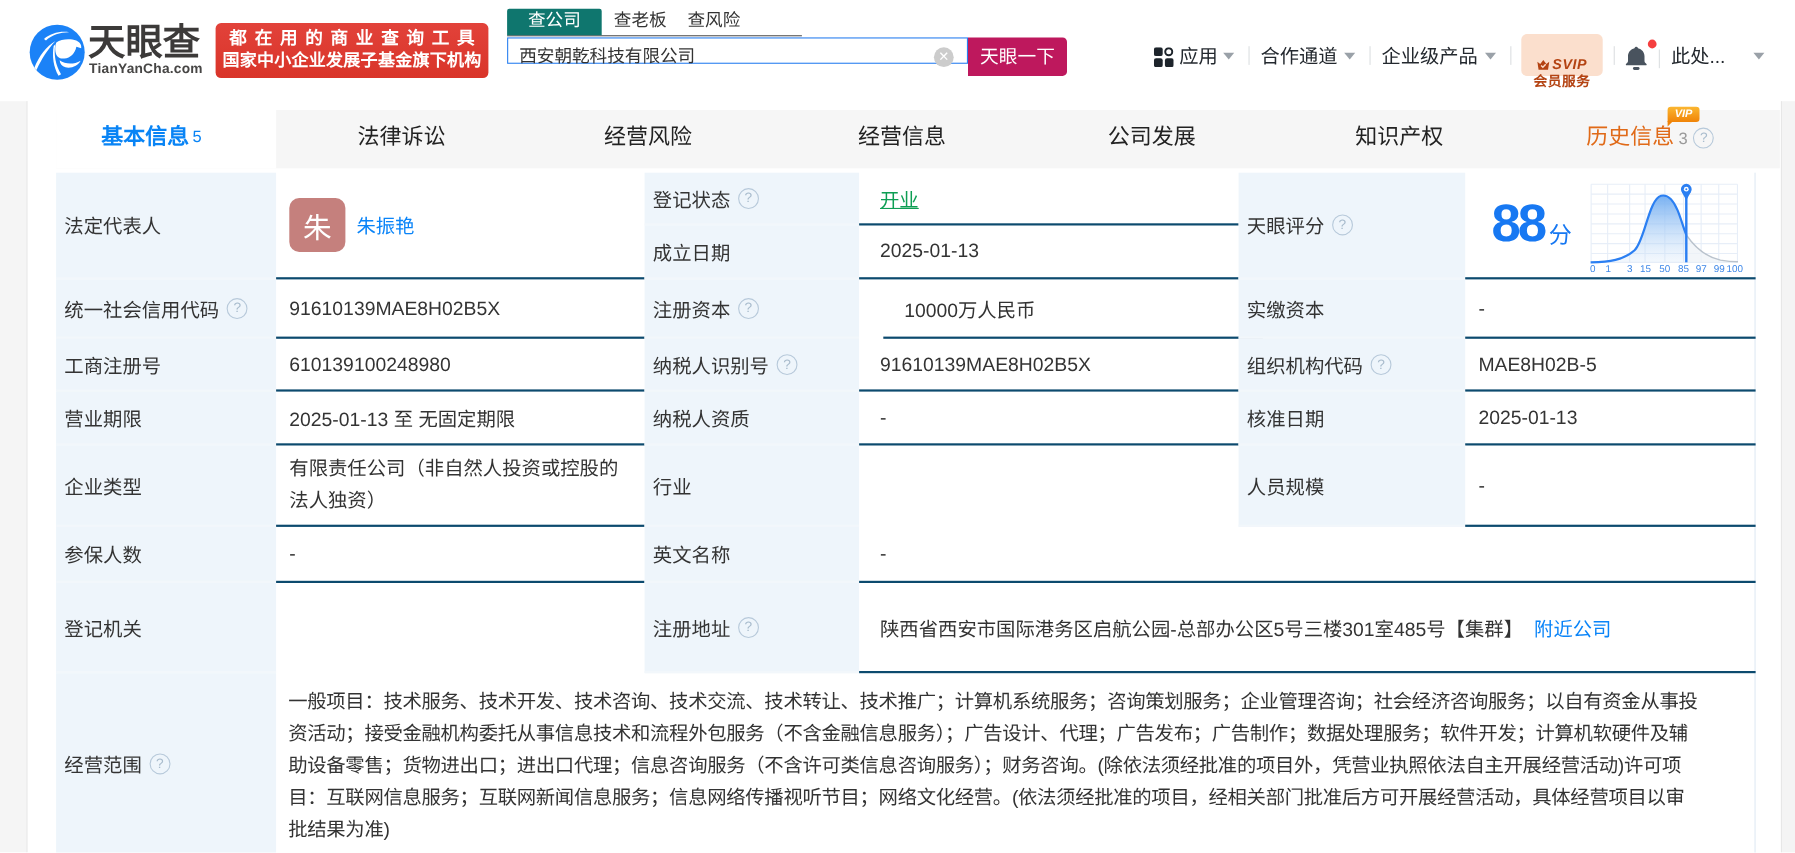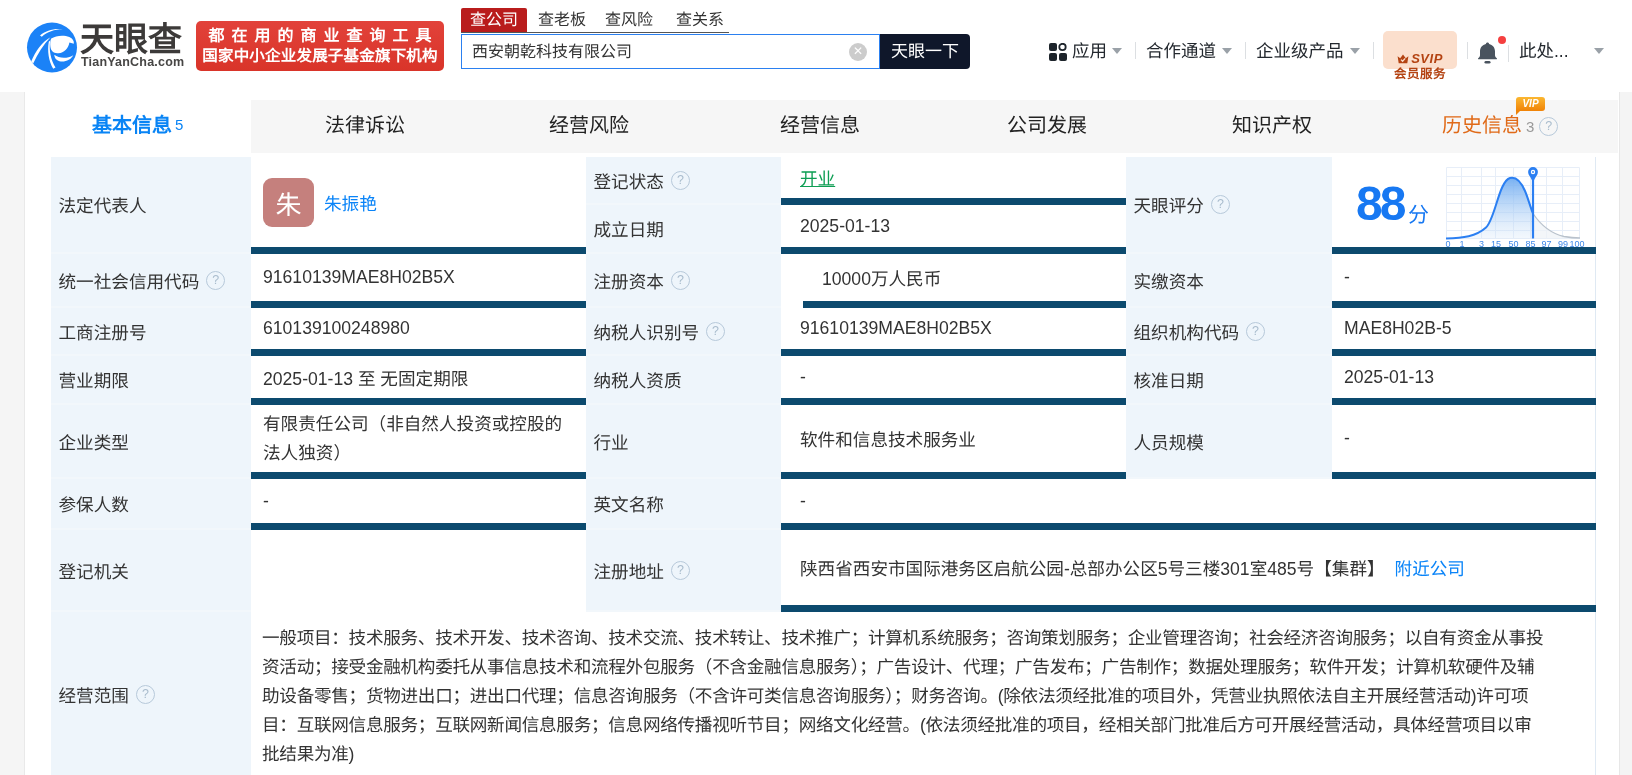--- a/index.html
+++ b/index.html
@@ -11,27 +11,27 @@
   
   #header { position:absolute; left:0; top:0; width:1632px; height:100px; background:#fff; }
   .redbadge { position:absolute; left:196px; top:21px; width:248px; height:50px;
     background:linear-gradient(180deg,#e2423a,#d93429); border-radius:5px; color:#fff; text-align:center;
     font-weight:bold; padding-top:5px; }
   .redbadge .l1 { font-size:16px; letter-spacing:7px; line-height:20px; text-indent:7px;}
   .redbadge .l2 { font-size:15.5px; letter-spacing:0.2px; line-height:20px; }
   
   .stabs { position:absolute; left:461px; top:8px; height:25px; border-bottom:1px solid #555; width:268px;}
   .stab { float:left; font-size:16px; color:#333; line-height:24px; height:24px; text-align:center; }
-  .stab.on { background:#b91c1c; color:#fff; width:66px; border-radius:2px 2px 0 0;}
-  .sinput { position:absolute; left:461px; top:34px; width:419px; height:35px; background:#fff;
+  .stab.on { background:#0f766e; color:#fff; width:86px; border-radius:2px 2px 0 0;}
+  .sinput { position:absolute; left:461px; top:34px; width:419px; height:24px; background:#fff;
     border:1px solid #2b80f0; font-size:16px; color:#333;
     line-height:33px; padding-left:10px; }
   .sclear { position:absolute; left:849px; top:43px; width:18px; height:18px; border-radius:50%;
     background:#ccc; color:#fff; font-size:12px; line-height:17px; text-align:center;}
-  .sbtn { position:absolute; left:880px; top:34px; width:90px; height:35px; background:#0f172a;
+  .sbtn { position:absolute; left:880px; top:34px; width:90px; height:35px; background:#be185d;
     border-radius:0 4px 4px 0; color:#fff; font-size:17px; text-align:center; line-height:35px; }
   .mtxt { position:absolute; font-size:17.5px; color:#23282e; top:41px; line-height:20px;}
   .caret { position:absolute; width:0; height:0; border-left:5.5px solid transparent;
     border-right:5.5px solid transparent; border-top:6.5px solid #9aa1a8; top:48px; }
   .msep { position:absolute; width:1px; height:17px; background:#dcdfe2; top:42px; }
   .svip { position:absolute; left:1383px; top:31px; width:74px; height:38px; background:#fbdfcd;
     border-radius:5px; color:#b44312; text-align:center; font-weight:bold; padding-top:20px;}
   .svip .s1 { font-size:13px; font-style:italic; line-height:16px; letter-spacing:0.5px;}
   .svip .s2 { font-size:12.5px; line-height:15px; letter-spacing:0.5px;}
   .reddot { position:absolute; left:1498px; top:36px; width:8px; height:8px; border-radius:50%; background:#f53f3f; }
@@ -49,21 +49,21 @@
   .viptag { position:absolute; left:1465px; top:-3px; width:29px; height:14px; border-radius:3px 3px 3px 0;
     background:linear-gradient(180deg,#fbb731,#f08307); color:#fff; font-size:10px; font-style:italic;
     font-weight:bold; text-align:center; line-height:14px; }
   .viptag:after { content:""; position:absolute; left:0; top:13px; border-left:5px solid #ef8308;
     border-bottom:5px solid transparent; }
   
   #tbl { position:absolute; left:51px; top:157px; width:1545px; border-right:1px solid #dfe9f3; }
   .row { position:relative; width:1545px; }
   .cell { position:absolute; top:0; height:100%; }
   .lab { background:#eef5fb; color:#333; font-size:17.6px; padding:0 0 0 7.5px; display:flex; align-items:center; border-bottom:2px solid #f2f7fb;}
-  .val { color:#333; font-size:17.6px; padding-left:12px; display:flex; align-items:center; border-bottom:7px solid #0c4a6e;}
+  .val { color:#333; font-size:17.6px; padding-left:12px; display:flex; align-items:center; border-bottom:2px solid #0c4a6e;}
   .qm { display:inline-block; width:19px; height:19px; border:1px solid #b7c9da; border-radius:50%;
     color:#a9bccd; font-size:12.5px; line-height:17px; text-align:center; margin-left:7px; flex:none;}
   .c1 { left:0; width:200px; }  .c2 { left:200px; width:335px; }
   .c3 { left:535px; width:195px; } .c4 { left:730px; width:345px; }
   .c5 { left:1075px; width:206px; } .c6 { left:1281px; width:264px; }
   .c4x { left:730px; width:815px; }
   .c2x { left:200px; width:1345px; }
   .blink { color:#0a84f8; }
   .avatar { width:51px; height:49px; border-radius:9px; background:#c5807d; color:#fff; font-size:26px;
     display:flex; align-items:center; justify-content:center; margin-right:10px; flex:none;}
@@ -227,21 +227,20 @@
       <div class="cell lab c3">纳税人资质</div>
       <div class="cell val c4" style="padding-left:19px;">-</div>
       <div class="cell lab c5">核准日期</div>
       <div class="cell val c6">2025-01-13</div>
     </div>
 
     <div class="row" style="height:74px;">
       <div class="cell lab c1">企业类型</div>
       <div class="cell val c2" style="line-height:29px;white-space:nowrap;">有限责任公司（非自然人投资或控股的<br>法人独资）</div>
       <div class="cell lab c3">行业</div>
-      <div class="cell val c4" style="padding-left:19px;">软件和信息技术服务业</div>
       <div class="cell lab c5">人员规模</div>
       <div class="cell val c6">-</div>
     </div>
 
     <div class="row" style="height:51px;">
       <div class="cell lab c1">参保人数</div>
       <div class="cell val c2">-</div>
       <div class="cell lab c3">英文名称</div>
       <div class="cell val c4x" style="padding-left:19px;">-</div>
     </div>

